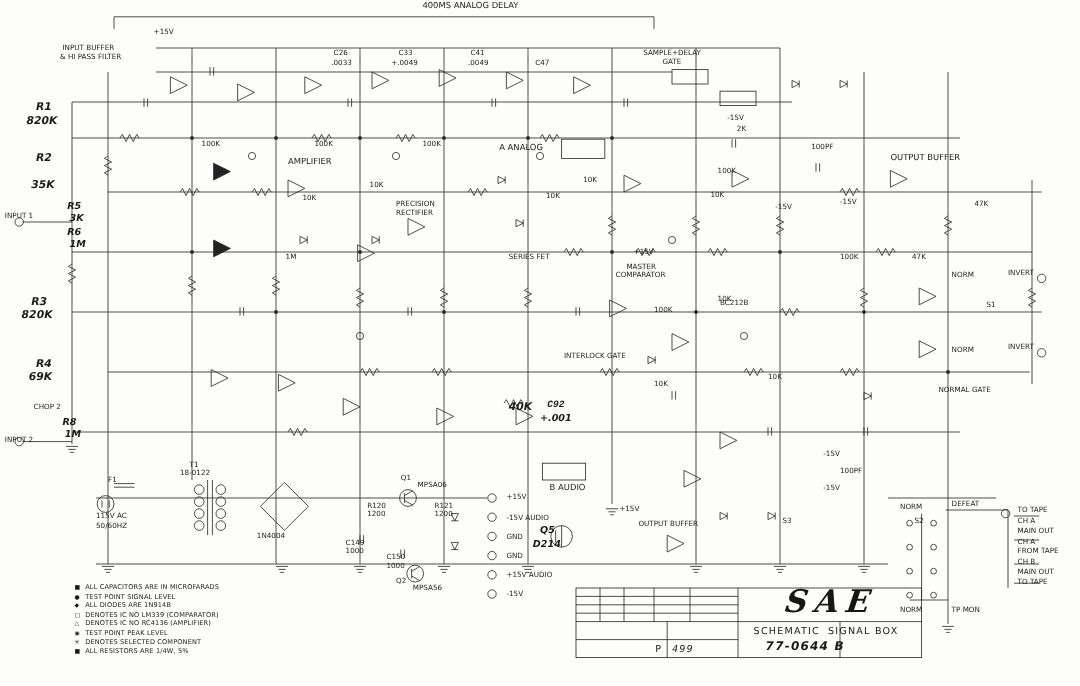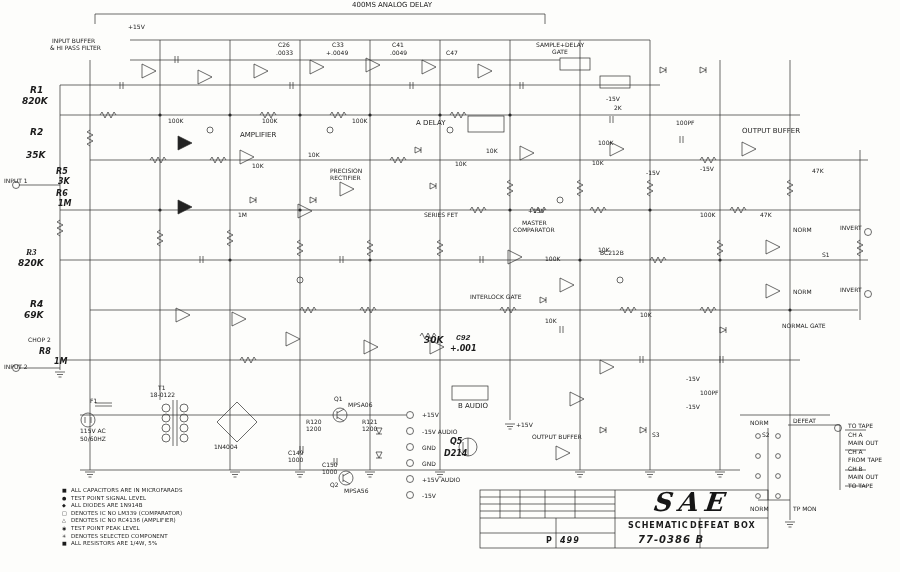--- a/index.html
+++ b/index.html
@@ -14,21 +14,21 @@
   #notes{position:absolute;left:62px;top:487px;width:220px;}
   .note-row{display:flex;align-items:flex-start;margin-bottom:1px;}
   .note-marker{font-size:5px;width:9px;flex:0 0 9px;line-height:1.2;}
   .note-text{font-size:5.5px;line-height:1.2;letter-spacing:.1px;}
   
   #title-block{position:absolute;left:480px;top:490px;width:288px;height:58px;}
   #brand{position:absolute;left:140px;top:-2px;width:146px;height:28px;
          font-family:"DejaVu Serif",serif;font-weight:bold;font-style:italic;
          font-size:26px;letter-spacing:6px;text-align:center;color:#161616;
          transform:skewX(-8deg);line-height:28px;}
-  .tb-text{position:absolute;font-size:8px;font-weight:bold;letter-spacing:1px;}
+  .tb-text{position:absolute;font-size:8px;font-weight:normal;letter-spacing:1px;}
   #tb-doc{left:148px;top:31px;}
   #tb-title{left:210px;top:31px;}
   #tb-page{left:80px;top:46px;font-size:8px;font-style:italic;}
   #tb-num{left:158px;top:44px;font-size:10px;font-style:italic;font-weight:bold;}
   #tb-p{left:66px;top:46px;font-size:8px;}
 </style>
 </head>
 <body>
 
 <div id="page">
@@ -258,50 +258,50 @@
       </g>
     </g>
   </svg>
 
   <div id="labels-layer">
       <span class="sl" style="left: 352px; top: 2px; font-size: 7px;">400MS ANALOG DELAY</span>
       <span class="sl" style="left: 52px; top: 38px;">INPUT BUFFER</span>
       <span class="sl" style="left: 50px; top: 45px;">&amp; HI PASS FILTER</span>
       <span class="sl" style="left: 536px; top: 42px;">SAMPLE+DELAY</span>
       <span class="sl" style="left: 552px; top: 49px;">GATE</span>
-      <span class="sl" style="left: 416px; top: 120px; font-size: 7px;">A DELAY</span>
+      <span class="sl" style="left: 416px; top: 120px; font-size: 7px;">A ANALOG</span>
       <span class="sl" style="left: 240px; top: 132px; font-size: 7px;">AMPLIFIER</span>
       <span class="sl" style="left: 330px; top: 168px;">PRECISION</span>
       <span class="sl" style="left: 330px; top: 175px;">RECTIFIER</span>
       <span class="sl" style="left: 424px; top: 212px;">SERIES FET</span>
       <span class="sl" style="left: 522px; top: 220px;">MASTER</span>
       <span class="sl" style="left: 513px; top: 227px;">COMPARATOR</span>
       <span class="sl" style="left: 470px; top: 294px;">INTERLOCK GATE</span>
       <span class="sl" style="left: 742px; top: 128px; font-size: 7px;">OUTPUT BUFFER</span>
       <span class="sl" style="left: 532px; top: 434px;">OUTPUT BUFFER</span>
       <span class="sl" style="left: 782px; top: 323px;">NORMAL GATE</span>
       <span class="sl" style="left: 458px; top: 403px; font-size: 7px;">B AUDIO</span>
       <span class="sl hand" style="left: 30px; top: 86px; font-size: 9px;">R1</span>
       <span class="sl hand" style="left: 22px; top: 97px; font-size: 9px;">820K</span>
       <span class="sl hand" style="left: 30px; top: 128px; font-size: 9px;">R2</span>
       <span class="sl hand" style="left: 26px; top: 151px; font-size: 9px;">35K</span>
       <span class="sl hand" style="left: 56px; top: 168px; font-size: 8px;">R5</span>
       <span class="sl hand" style="left: 58px; top: 178px; font-size: 8px;">3K</span>
       <span class="sl hand" style="left: 56px; top: 190px; font-size: 8px;">R6</span>
       <span class="sl hand" style="left: 58px; top: 200px; font-size: 8px;">1M</span>
       <span class="sl" style="left: 4px; top: 178px;">INPUT 1</span>
-      <span class="sl hand" style="left: 26px; top: 248px; font-size: 9px; font-family: Liberation Serif, serif;">R3</span>
+      <span class="sl hand" style="left: 26px; top: 248px; font-size: 9px;">R3</span>
       <span class="sl hand" style="left: 18px; top: 259px; font-size: 9px;">820K</span>
       <span class="sl hand" style="left: 30px; top: 300px; font-size: 9px;">R4</span>
       <span class="sl hand" style="left: 24px; top: 311px; font-size: 9px;">69K</span>
-      <span class="sl hand" style="left: 39px; top: 348px; font-size: 8px;">R8</span>
+      <span class="sl hand" style="left: 52px; top: 348px; font-size: 8px;">R8</span>
       <span class="sl hand" style="left: 54px; top: 358px; font-size: 8px;">1M</span>
       <span class="sl" style="left: 4px; top: 364px;">INPUT 2</span>
       <span class="sl" style="left: 28px; top: 337px;">CHOP 2</span>
-      <span class="sl hand" style="left: 424px; top: 336px; font-size: 9px;">30K</span>
+      <span class="sl hand" style="left: 424px; top: 336px; font-size: 9px;">40K</span>
       <span class="sl hand" style="left: 456px; top: 334px; font-size: 8px; font-family: Liberation Mono, monospace;">C92</span>
       <span class="sl hand" style="left: 450px; top: 345px; font-size: 8px;">+.001</span>
       <span class="sl" style="left: 278px; top: 42px;">C26</span>
       <span class="sl" style="left: 276px; top: 50px;">.0033</span>
       <span class="sl" style="left: 332px; top: 42px;">C33</span>
       <span class="sl" style="left: 326px; top: 50px;">+.0049</span>
       <span class="sl" style="left: 392px; top: 42px;">C41</span>
       <span class="sl" style="left: 390px; top: 50px;">.0049</span>
       <span class="sl" style="left: 446px; top: 50px;">C47</span>
       <span class="sl" style="left: 128px; top: 24px;">+15V</span>
@@ -411,19 +411,19 @@
       </div>
       <div class="note-row">
         <span class="note-marker">■</span>
         <span class="note-text">ALL RESISTORS ARE 1/4W, 5%</span>
       </div>
     </div>
 
   <div id="title-block">
     <div id="brand">SAE</div>
     <div id="tb-doc" class="tb-text">SCHEMATIC</div>
-    <div id="tb-title" class="tb-text">DEFEAT BOX</div>
+    <div id="tb-title" class="tb-text">SIGNAL BOX</div>
     <div id="tb-p" class="tb-text">P</div>
     <div id="tb-page" class="tb-text">499</div>
-    <div id="tb-num" class="tb-text">77-0386 B</div>
+    <div id="tb-num" class="tb-text">77-0644 B</div>
   </div>
 
 </div>
 
 </body></html>

